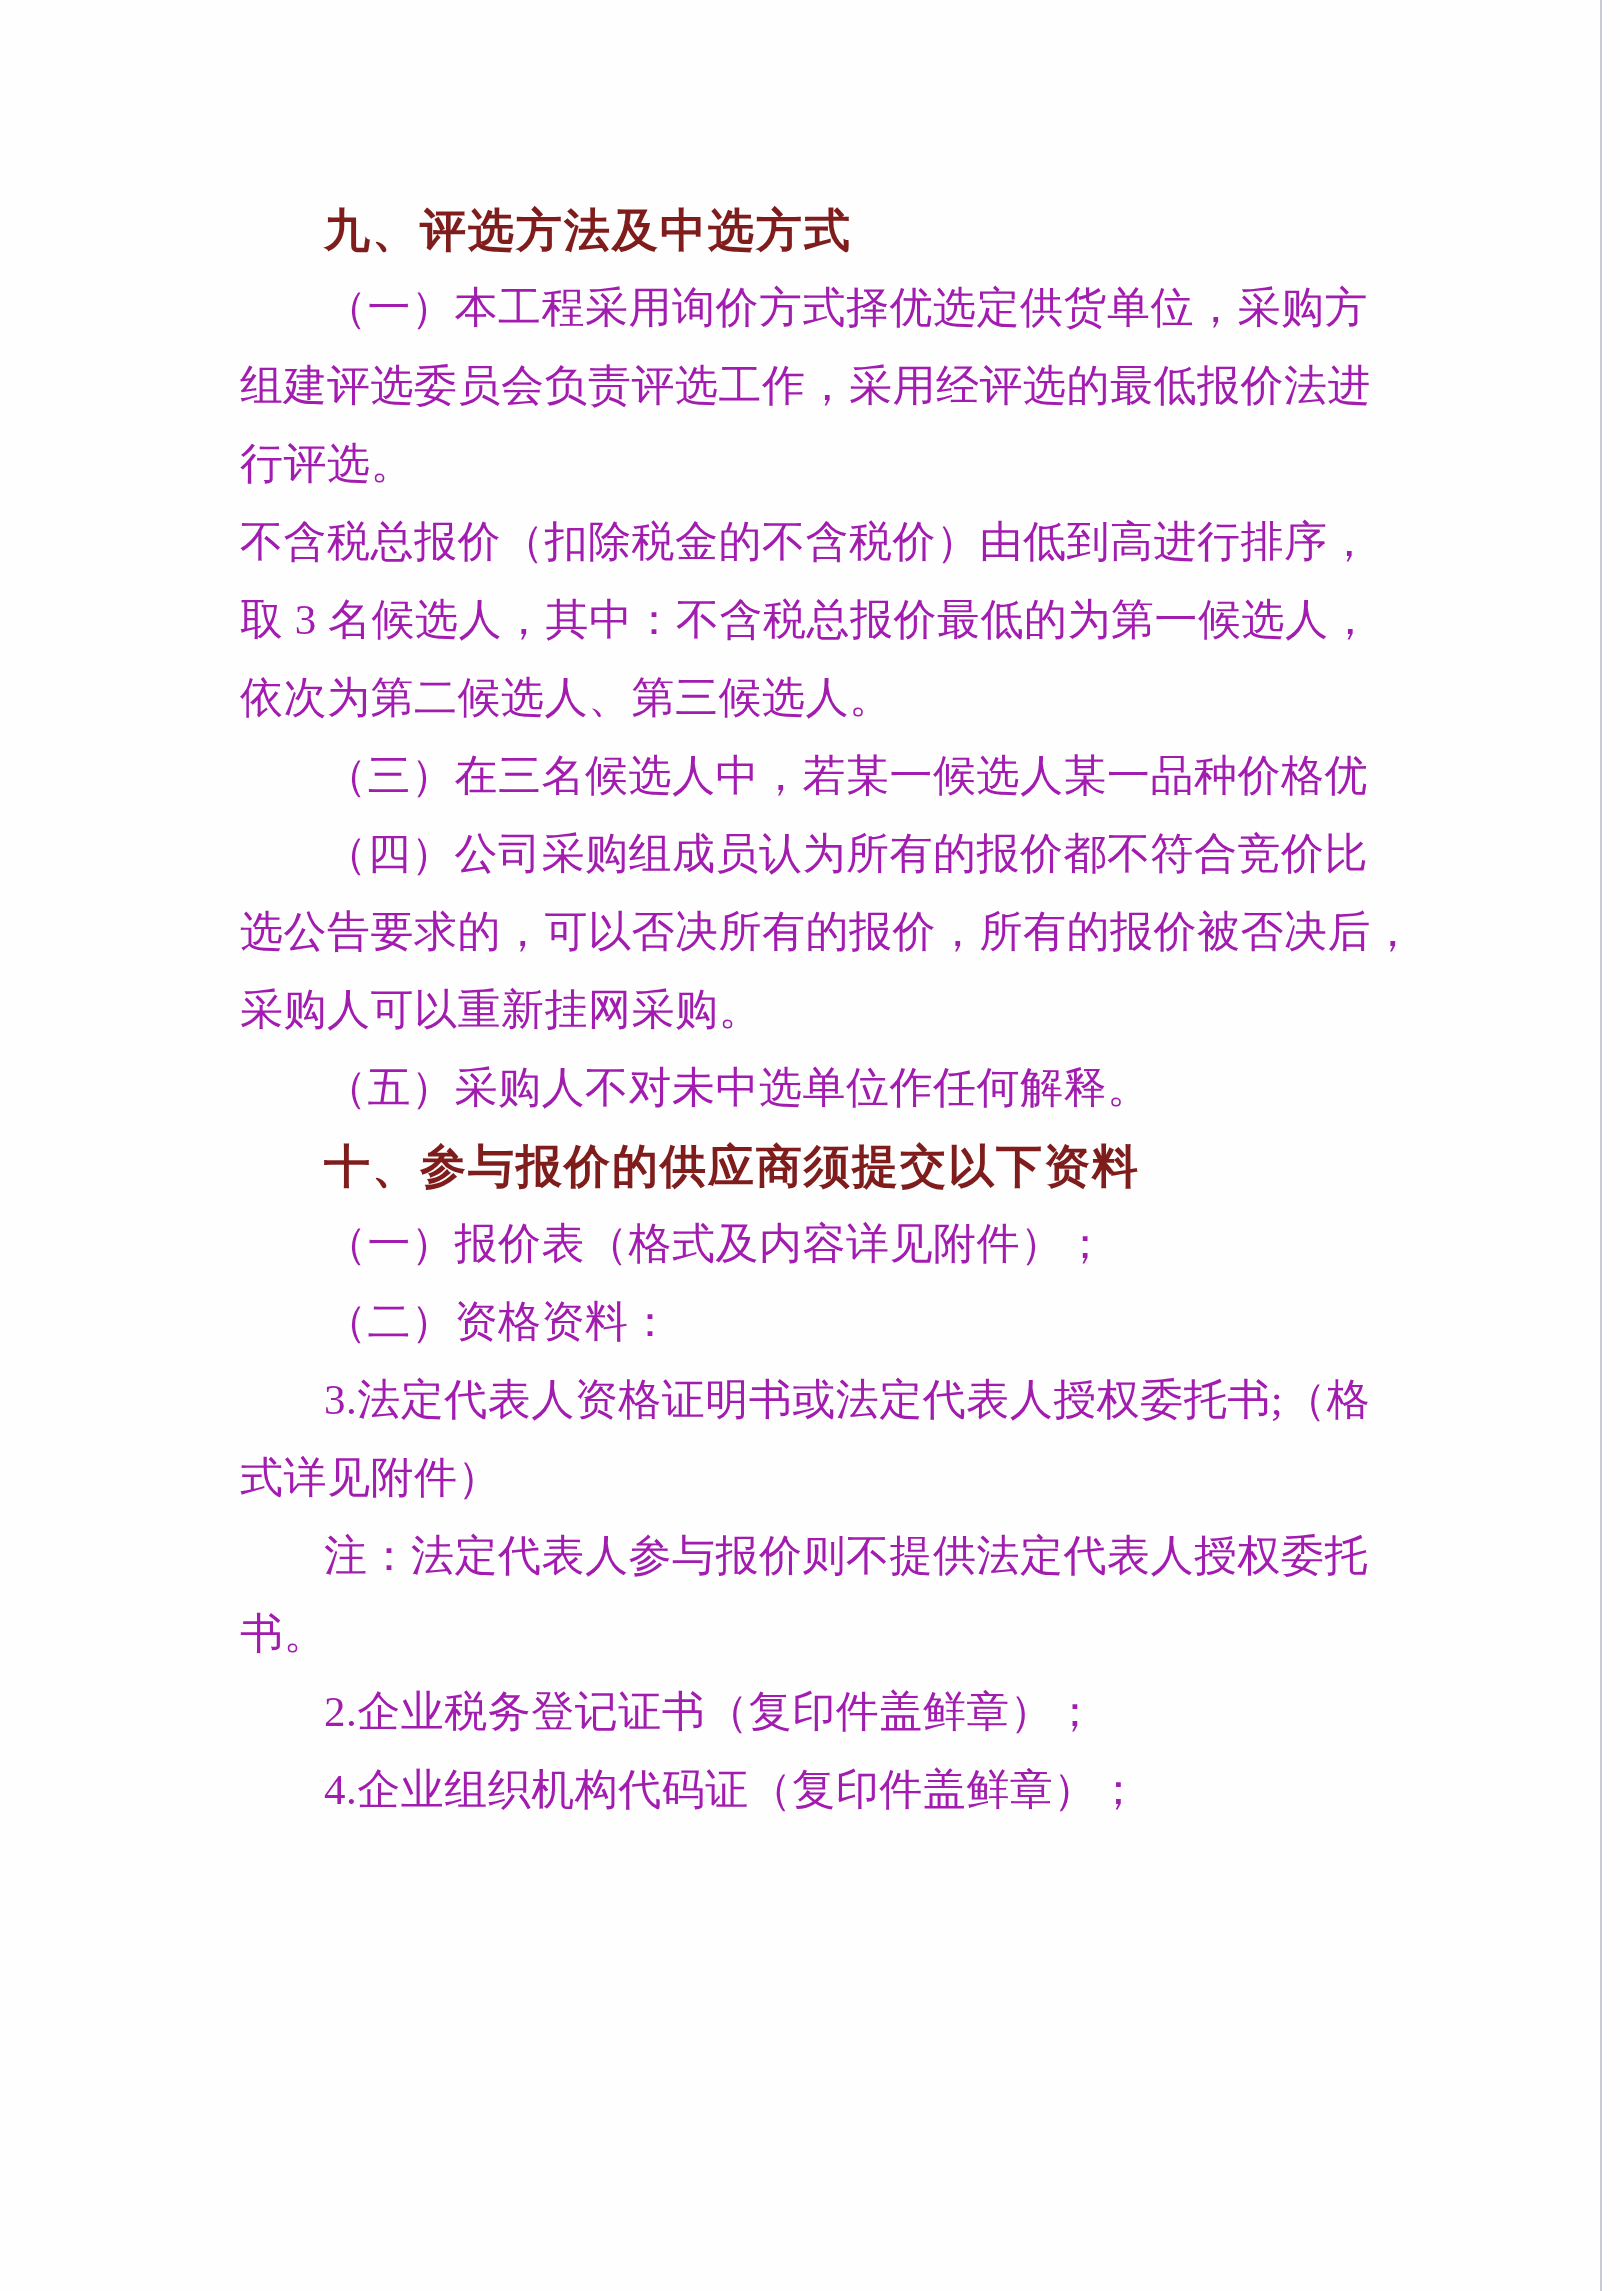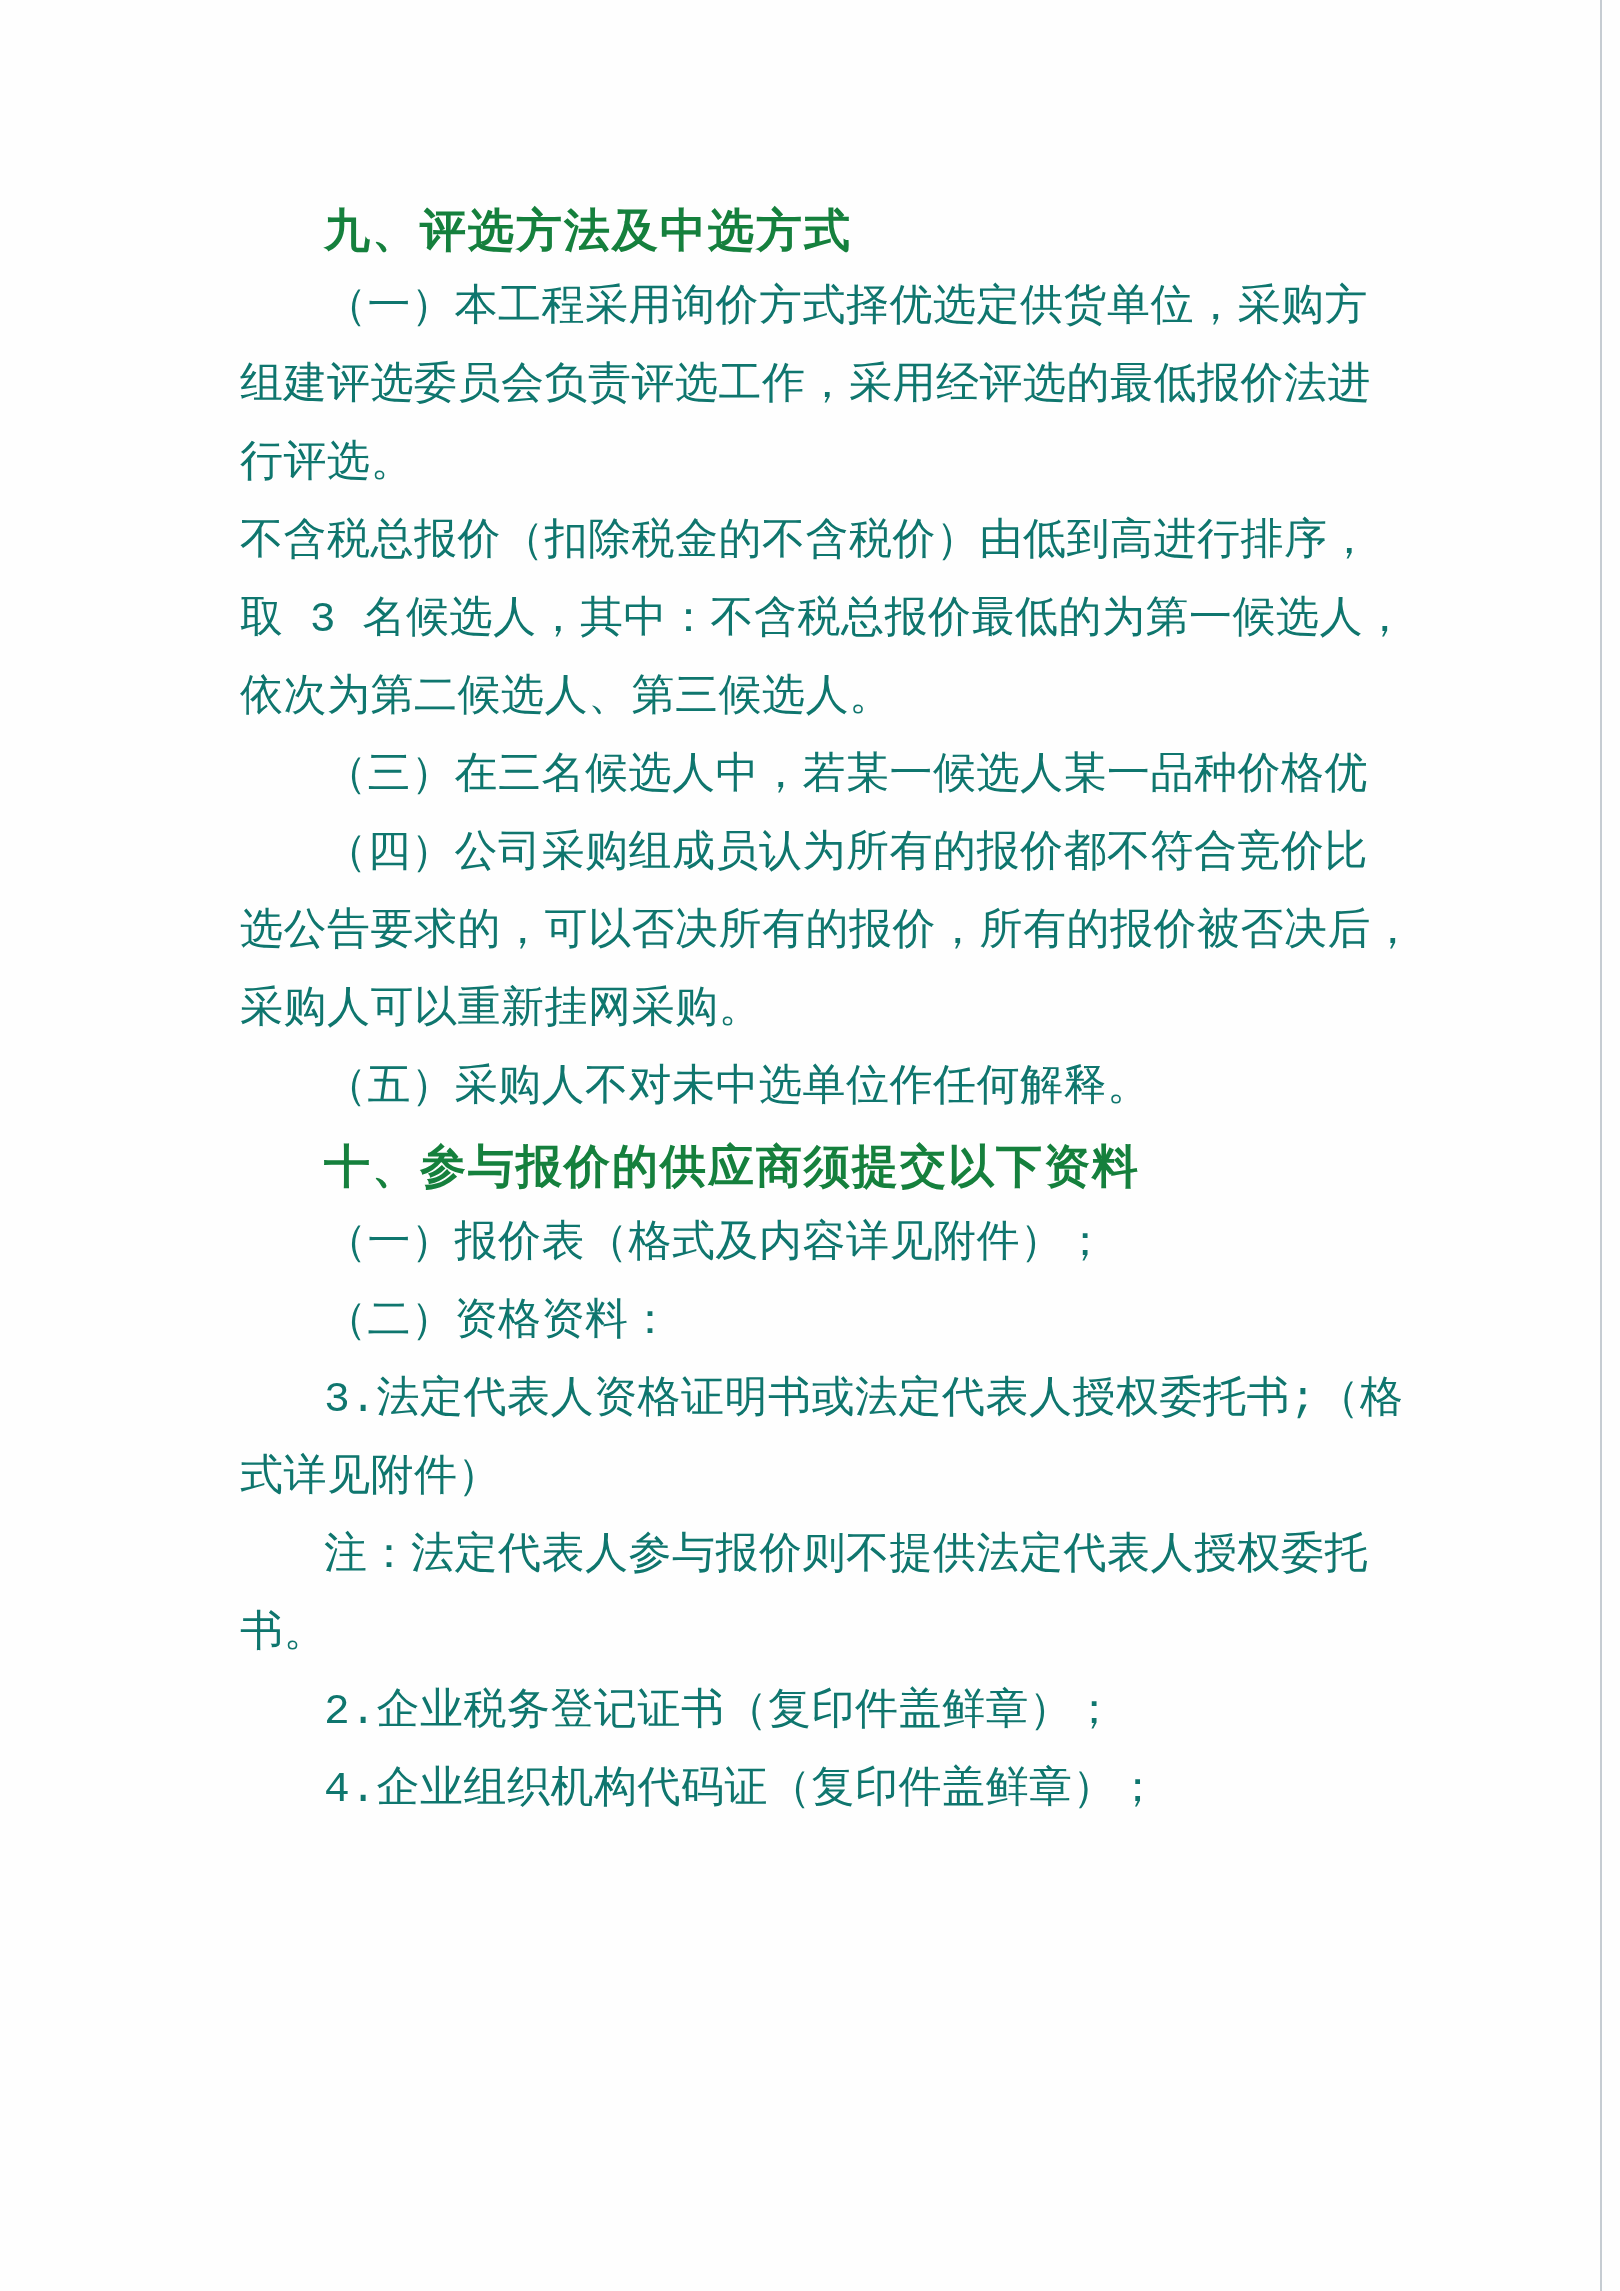--- a/index.html
+++ b/index.html
@@ -22,33 +22,33 @@
     position: absolute;
     left: 240px;
     top: 191px;
     width: 1157px;
   }
   .line {
     height: 78px;
     line-height: 78px;
     font-size: 43px;
     letter-spacing: 0.5px;
-    color: #0f766e;
-    font-family: Liberation Mono, monospace;
+    color: #a21caf;
+    font-family: Liberation Serif, serif;
     white-space: nowrap;
   }
   .line.indent {
     padding-left: 84px;
   }
   .line.heading {
     font-family: "Liberation Sans", sans-serif;
     font-weight: 700;
     font-size: 46px;
     letter-spacing: 2px;
-    color: #15803d;
+    color: #7f1d1d;
   }
   .edge-line {
     position: absolute;
     top: 0;
     left: 1600px;
     width: 2px;
     height: 2292px;
     background: #c6ccd2;
   }
 </style>

